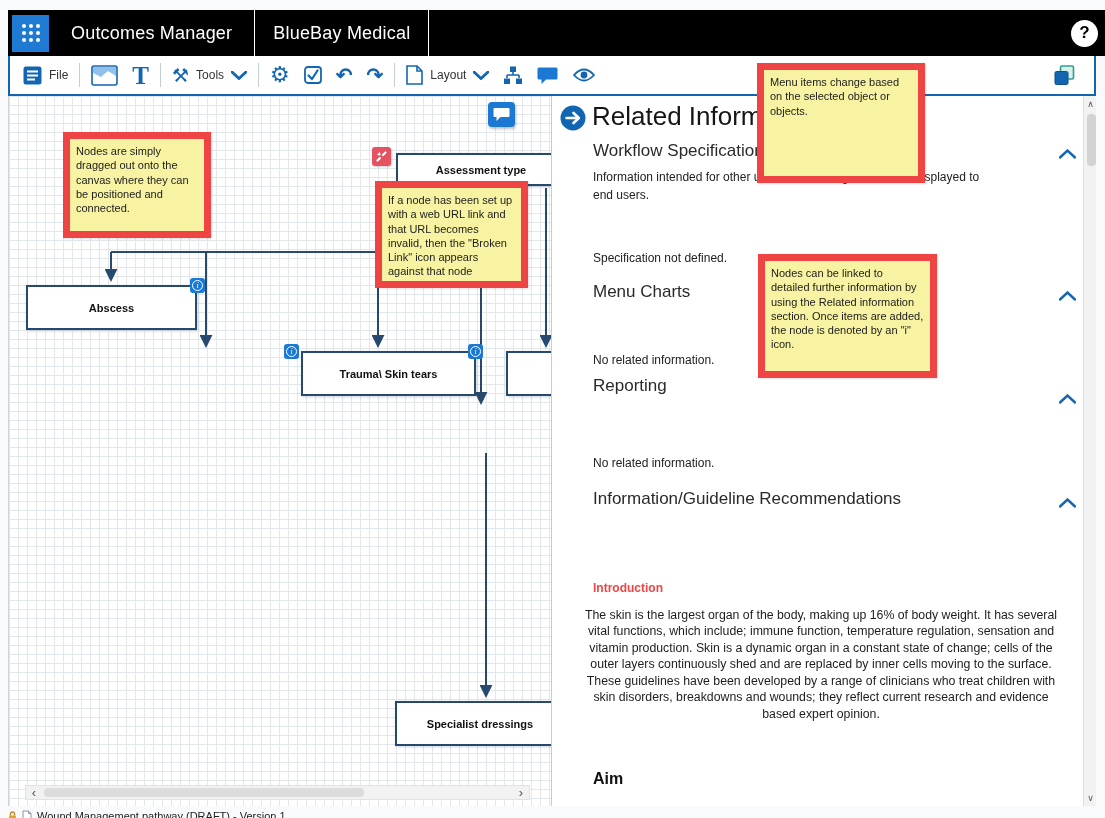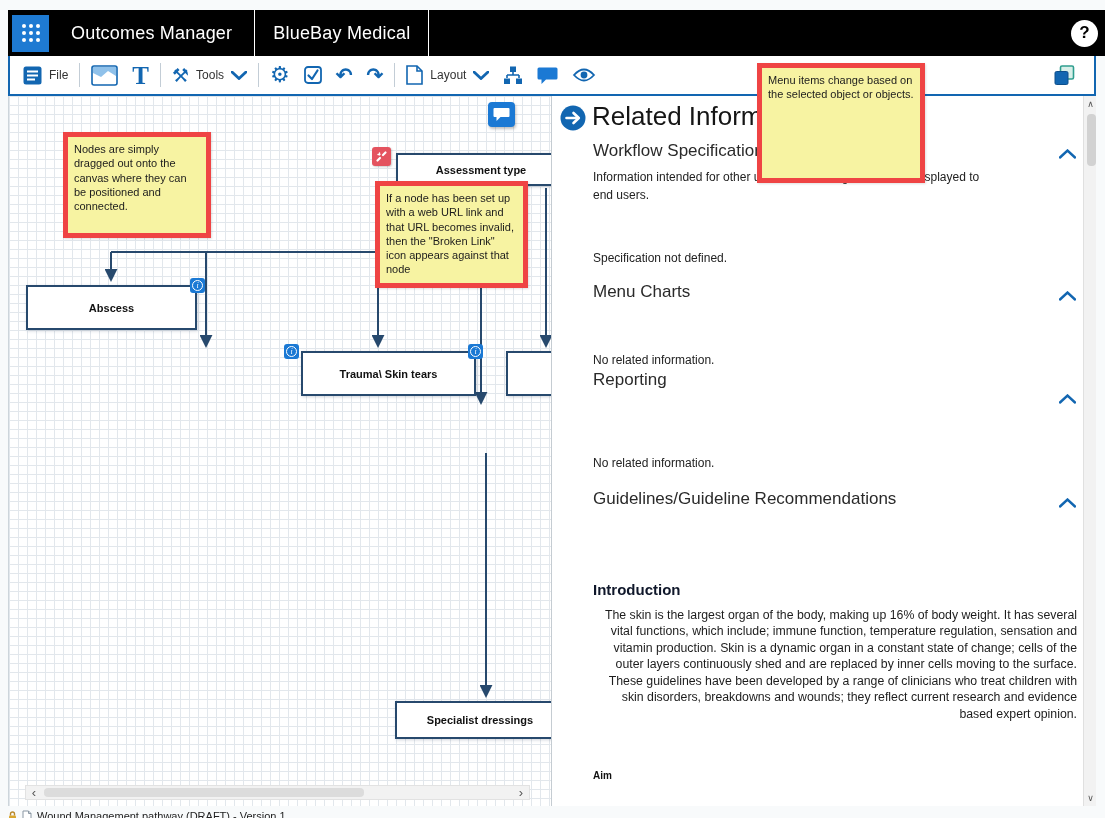--- a/index.html
+++ b/index.html
@@ -31,23 +31,23 @@
     background-image:linear-gradient(#e2e7ec 1px,transparent 1px),linear-gradient(90deg,#e2e7ec 1px,transparent 1px);
     background-size:9px 9px}
   .arrows{position:absolute;left:0;top:0;z-index:1}
   .node{position:absolute;background:#fff;border:2px solid #27496d;display:flex;align-items:center;justify-content:center;text-align:center;font-weight:700;font-size:11px;color:#111;z-index:2;box-shadow:1px 1px 3px rgba(40,60,90,.22);cursor:pointer}
   #n-assessment{left:387px;top:57px;width:170px;height:33px}
   #n-abscess{left:17px;top:189px;width:171px;height:45px}
   #n-cellulitis{left:112px;top:255px;width:171px;height:45px}
   #n-trauma{left:292px;top:255px;width:175px;height:45px}
   #n-extra{left:497px;top:255px;width:80px;height:45px}
   #n-decision{left:400px;top:312px;width:160px;height:45px}
-  #n-dressings{left:386px;top:605px;width:170px;height:38px}
-
-  .note{position:absolute;background:#f7f3a2;border:5px solid #ef4444;padding:5px 6px;font-size:11px;line-height:1.3;color:#1c1c1c;z-index:3;box-shadow:1px 1px 2px rgba(0,0,0,.12)}
+  #n-dressings{left:386px;top:605px;width:170px;height:45px}
+
+  .note{position:absolute;background:#f7f3a2;border:7px solid #ef4444;padding:5px 6px;font-size:11px;line-height:1.3;color:#1c1c1c;z-index:3;box-shadow:1px 1px 2px rgba(0,0,0,.12)}
   #note-drag{left:54px;top:36px;width:148px;height:106px}
   #note-broken{left:366px;top:85px;width:153px;height:107px}
   #note-menu{left:757px;top:63px;width:168px;height:120px;z-index:60}
   #note-linked{left:206px;top:158px;width:179px;height:124px;z-index:6}
 
   .info-badge{position:absolute;width:15px;height:15px;background:#1b79d4;border-radius:3px;z-index:4;display:flex;align-items:center;justify-content:center;cursor:pointer}
   .info-badge .ring{width:11px;height:11px;border:1px solid #fff;border-radius:50%;display:flex;align-items:center;justify-content:center;font-size:8px;color:#fff;font-style:italic;font-family:"Liberation Serif",serif;line-height:1}
   #i-abscess{left:181px;top:182px}
   #i-cellulitis{left:275px;top:248px}
   #i-trauma{left:459px;top:248px}
@@ -70,28 +70,28 @@
   .sec-body{font-size:12px;color:#222}
   .collapse{left:504px;width:22px;height:16px;cursor:pointer;display:flex;align-items:center;justify-content:center}
   #sec-workflow-title{left:41px;top:45px}
   #chev-workflow{top:50px}
   #sec-workflow-desc1{left:41px;top:74px;white-space:nowrap}
   #sec-workflow-desc2{left:41px;top:92px}
   #sec-workflow-status{left:41px;top:155px}
   #sec-flow-title{left:41px;top:186px}
   #chev-flow{top:192px}
   #sec-flow-body{left:41px;top:257px}
-  #sec-reporting-title{left:41px;top:274px}
+  #sec-reporting-title{left:41px;top:280px}
   #chev-reporting{top:295px}
   #sec-reporting-body{left:41px;top:360px}
   #sec-guidelines-title{left:41px;top:393px}
   #chev-guidelines{top:399px}
-  #intro-heading{left:41px;top:485px;font-size:15px;font-weight:700;color:#0f172a}
-  #intro-text{left:41px;top:511px;width:484px;font-size:12.3px;line-height:1.34;color:#1d1d1d;text-align:right}
-  #aim-heading{left:41px;top:674px;font-size:10px;font-weight:700;color:#111}
+  #intro-heading{left:41px;top:485px;font-size:12px;font-weight:700;color:#ef4444}
+  #intro-text{left:27px;top:511px;width:484px;font-size:12.3px;line-height:1.34;color:#1d1d1d;text-align:center}
+  #aim-heading{left:41px;top:674px;font-size:16px;font-weight:700;color:#111}
 
   .vscroll{position:absolute;left:531px;top:0;width:14px;height:710px;background:#f2f2f2;border-left:1px solid #e0e0e0;z-index:8;display:flex;flex-direction:column;align-items:center}
   .vs-btn{height:16px;width:100%;display:flex;align-items:center;justify-content:center;font-size:9px;color:#555;cursor:pointer}
   .vs-btn.bottom{margin-top:auto}
   .vs-thumb{position:absolute;left:2.5px;top:18px;width:9px;height:52px;background:#d2d2d2;border-radius:4px}
 
   
   .statusbar{position:absolute;left:8px;top:808px;height:16px;display:flex;align-items:center;z-index:2}
   .status-tab{display:flex;align-items:center;gap:5px;font-size:11px;color:#222;cursor:pointer}
 </style>
@@ -291,38 +291,39 @@
     <div class="p-abs sec-title" id="sec-workflow-title">Workflow Specification</div>
     <div class="p-abs collapse" id="chev-workflow">
       <svg width="17" height="10" viewBox="0 0 17 10">
         <polyline points="1,8.5 8.5,1.5 16,8.5" fill="none" stroke="#1266b1" stroke-width="2.4" stroke-linecap="round"></polyline>
       </svg>
     </div>
     <div class="p-abs sec-body" id="sec-workflow-desc1">Information intended for other users of the design will not be displayed to</div>
     <div class="p-abs sec-body" id="sec-workflow-desc2">end users.</div>
     <div class="p-abs sec-body" id="sec-workflow-status">Specification not defined.</div>
 
+    <div class="note" id="note-linked">Nodes can be linked to detailed further information by using the Related information section. Once items are added, the node is denoted by an "i" icon.</div>
 
     <div class="p-abs sec-title" id="sec-flow-title">Menu Charts</div>
     <div class="p-abs collapse" id="chev-flow">
       <svg width="17" height="10" viewBox="0 0 17 10">
         <polyline points="1,8.5 8.5,1.5 16,8.5" fill="none" stroke="#1266b1" stroke-width="2.4" stroke-linecap="round"></polyline>
       </svg>
     </div>
     <div class="p-abs sec-body" id="sec-flow-body">No related information.</div>
 
     <div class="p-abs sec-title" id="sec-reporting-title">Reporting</div>
     <div class="p-abs collapse" id="chev-reporting">
       <svg width="17" height="10" viewBox="0 0 17 10">
         <polyline points="1,8.5 8.5,1.5 16,8.5" fill="none" stroke="#1266b1" stroke-width="2.4" stroke-linecap="round"></polyline>
       </svg>
     </div>
     <div class="p-abs sec-body" id="sec-reporting-body">No related information.</div>
 
-    <div class="p-abs sec-title" id="sec-guidelines-title">Guidelines/Guideline Recommendations</div>
+    <div class="p-abs sec-title" id="sec-guidelines-title">Information/Guideline Recommendations</div>
     <div class="p-abs collapse" id="chev-guidelines">
       <svg width="17" height="10" viewBox="0 0 17 10">
         <polyline points="1,8.5 8.5,1.5 16,8.5" fill="none" stroke="#1266b1" stroke-width="2.4" stroke-linecap="round"></polyline>
       </svg>
     </div>
 
     <div class="p-abs" id="intro-heading">Introduction</div>
     <div class="p-abs" id="intro-text">The skin is the largest organ of the body, making up 16% of body weight. It has several vital functions, which include; immune function, temperature regulation, sensation and vitamin production. Skin is a dynamic organ in a constant state of change; cells of the outer layers continuously shed and are replaced by inner cells moving to the surface. These guidelines have been developed by a range of clinicians who treat children with skin disorders, breakdowns and wounds; they reflect current research and evidence based expert opinion.</div>
     <div class="p-abs" id="aim-heading">Aim</div>
 

